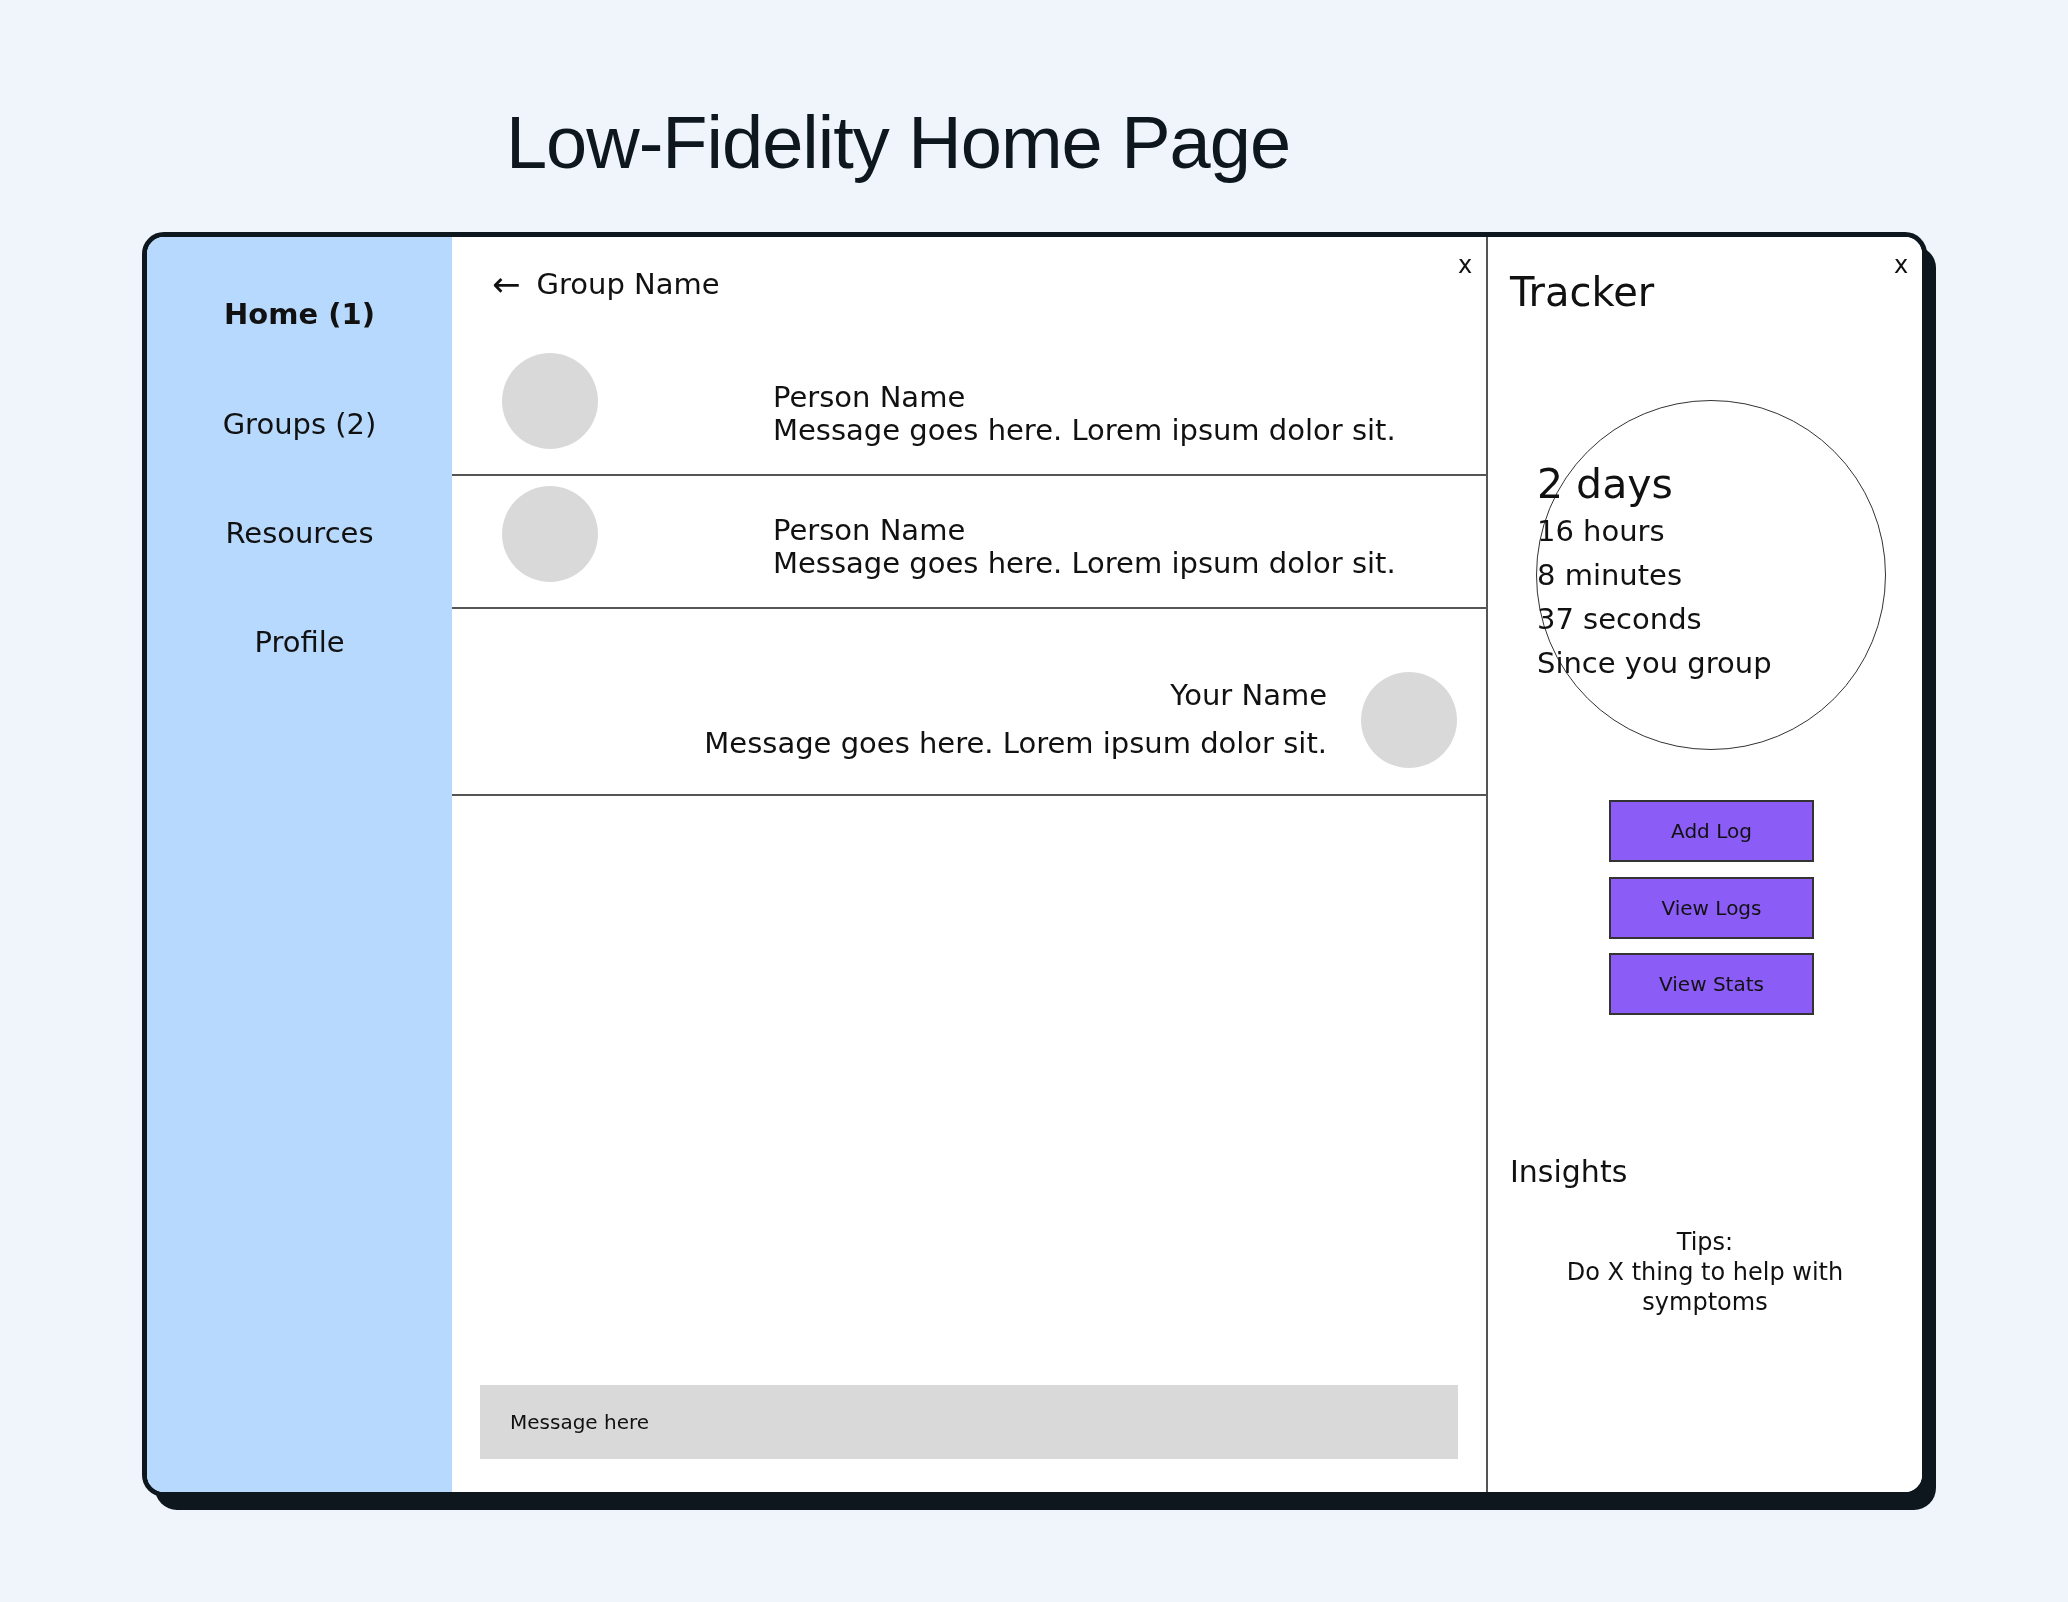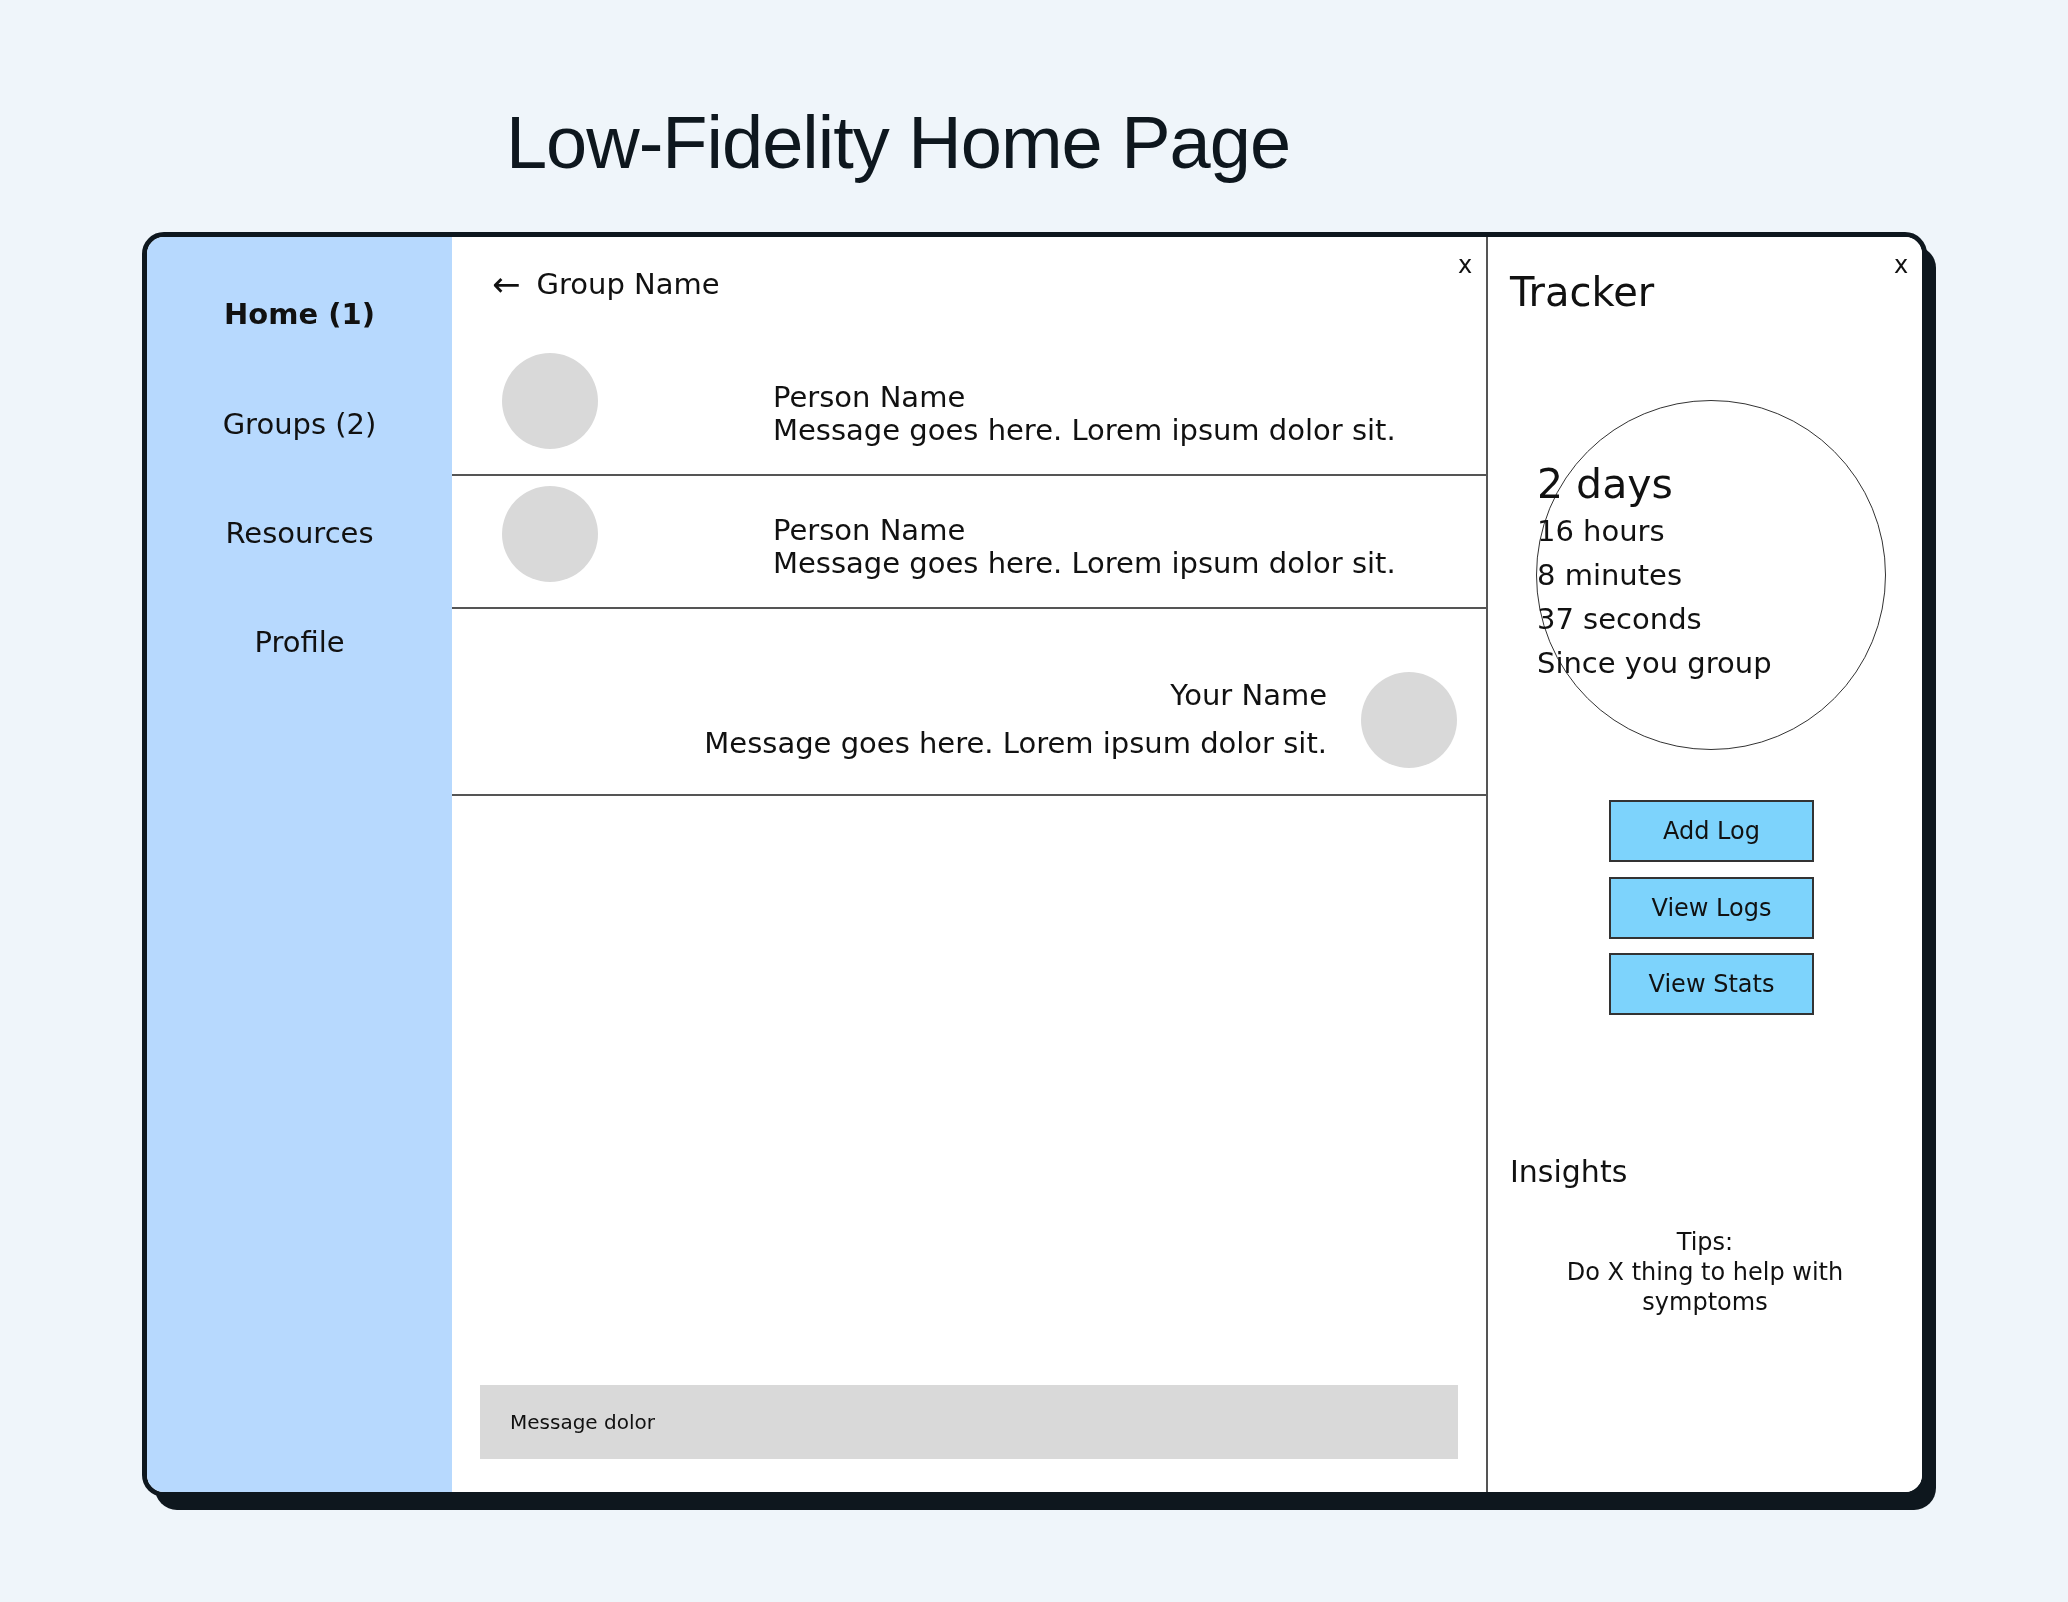--- a/index.html
+++ b/index.html
@@ -47,21 +47,21 @@
   .tracker-title { position:absolute; left:22px; top:32px; font-size:40px; }
   .timer-circle {
     position:absolute; left:48px; top:163px; width:350px; height:350px; box-sizing:border-box;
     border:1.5px solid #333; border-radius:50%;
     display:flex; flex-direction:column; justify-content:center;
   }
   .timer-days { font-size:41px; line-height:50px; margin-top:-6px; }
   .timer-line { font-size:29px; line-height:44px; }
   .tbtn {
     position:absolute; left:121px; width:205px; height:62px; box-sizing:border-box;
-    border:2px solid #333; background:#7dd3fc; font-size:24px; display:flex; align-items:center; justify-content:center;
+    border:2px solid #333; background:#8b5cf6; font-size:20px; display:flex; align-items:center; justify-content:center;
     font-family:"DejaVu Sans", "Liberation Sans", sans-serif; color:#111; cursor:pointer;
   }
   .insights-title { position:absolute; left:22px; top:917px; font-size:30px; }
   .tips { position:absolute; left:0; width:434px; top:990px; text-align:center; font-size:24px; line-height:30px; }
 </style>
 </head>
 <body>
 
 <div class="page-title">Low-Fidelity Home Page</div>
 
@@ -101,21 +101,21 @@
 
     <div class="msg-row" style="top:372px; height:185px;">
       <div class="avatar" style="left:909px; top:63px;"></div>
       <div class="msg-text right" style="right:159px; top:62px; line-height:48px;">
         <div>Your Name</div>
         <div>Message goes here. Lorem ipsum dolor sit.</div>
       </div>
     </div>
 
     <div class="input-box">
-      <span>Message dolor</span>
+      <span>Message here</span>
     </div>
   </section>
 
   <aside class="tracker">
     <span class="close-x" style="left:406px; top:14px;">x</span>
     <div class="tracker-title">Tracker</div>
 
     <div class="timer-circle">
       <div class="timer-days">2 days</div>
       <div class="timer-line">16 hours</div>

